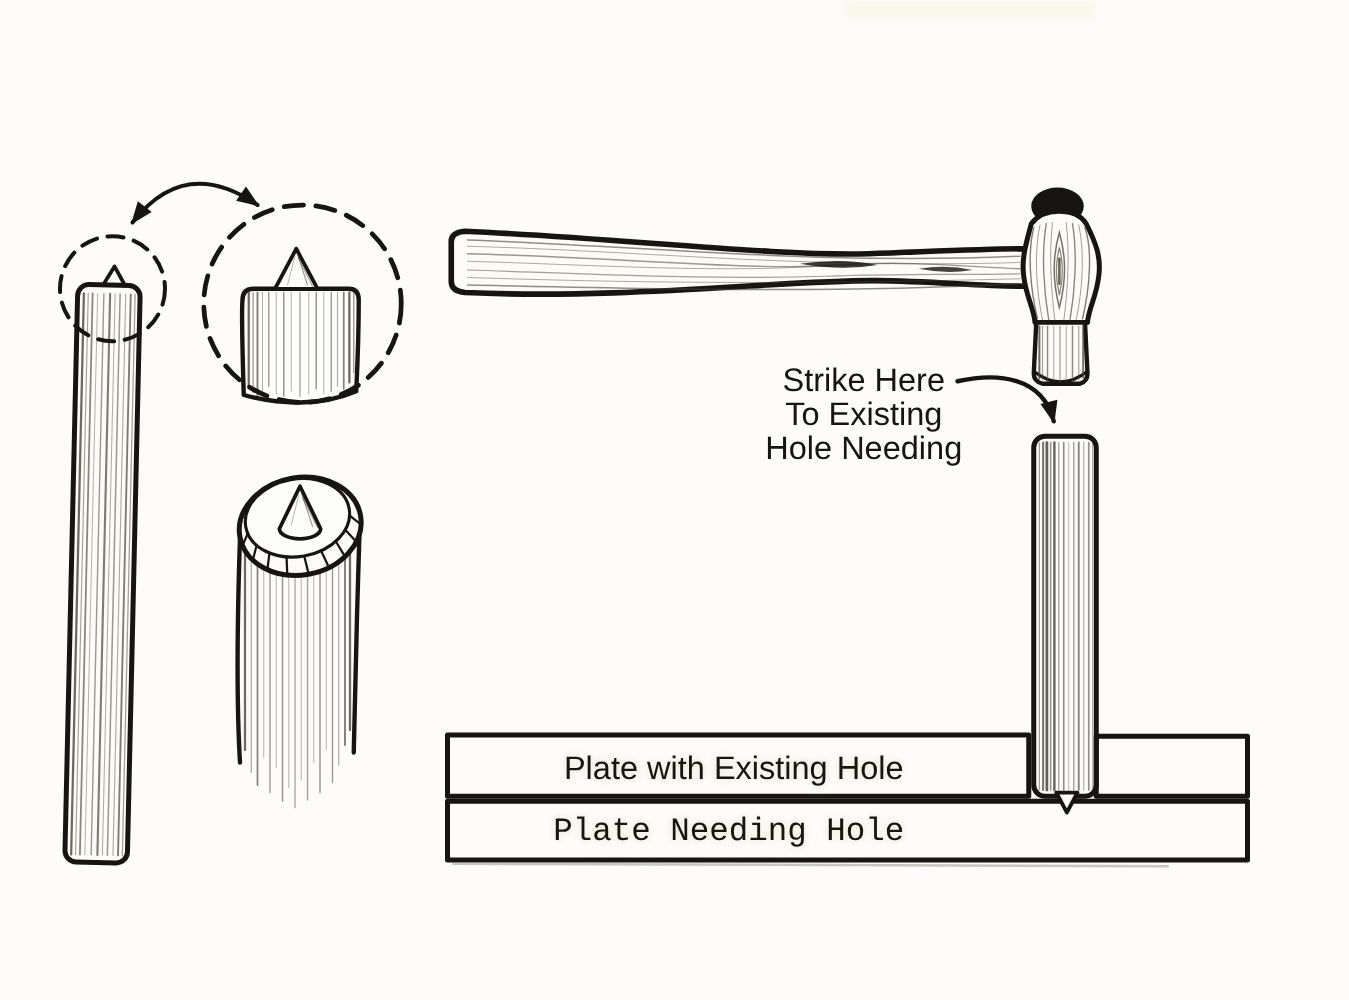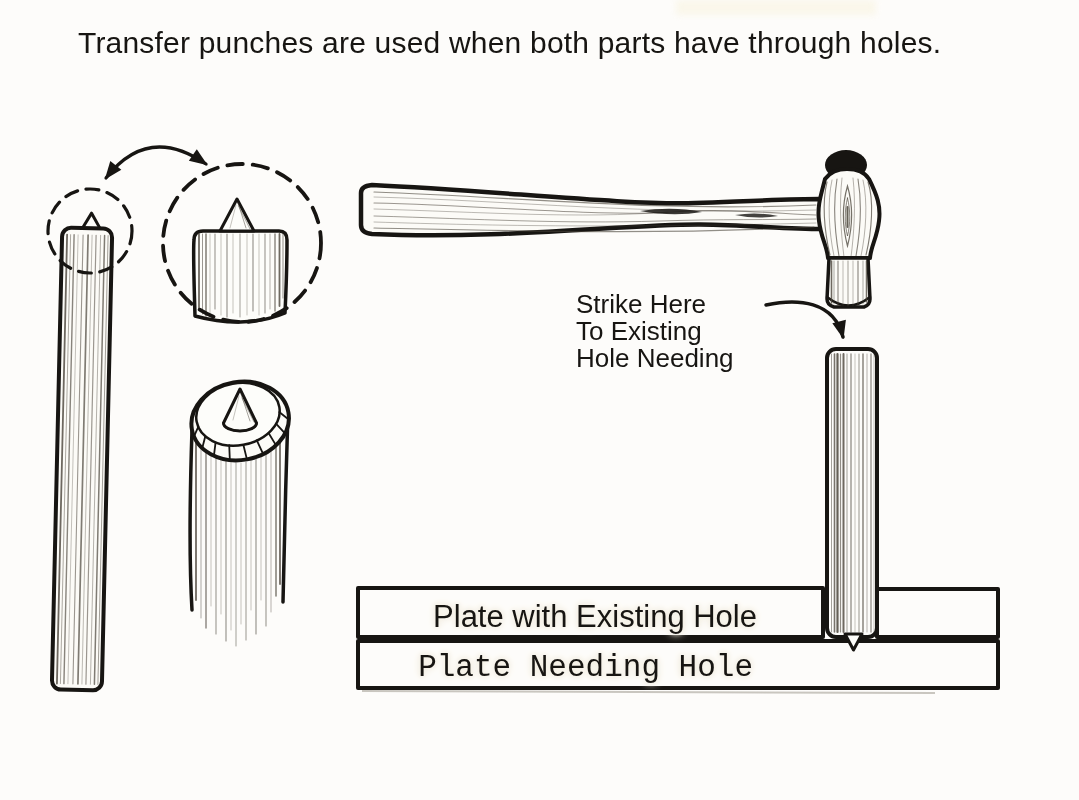--- a/index.html
+++ b/index.html
@@ -15,25 +15,25 @@
     overflow:hidden;margin:0 auto;
   }
   .smudge{position:absolute;left:676px;top:0;width:200px;height:15px;
     background:#f8f3de;opacity:.55;filter:blur(3px);}
   svg.canvas{position:absolute;left:0;top:0;width:1079px;height:800px;}
   .caption{
     position:absolute;left:78px;top:26px;font-size:30px;line-height:34px;
     color:var(--ink);letter-spacing:.2px;white-space:nowrap;
   }
   .strike-note{
-    position:absolute;left:576px;top:291px;width:230px;text-align:left;
+    position:absolute;left:576px;top:291px;width:230px;text-align:center;
     font-size:26px;line-height:27px;color:var(--ink);
   }
   .plate-label{
-    position:absolute;width:340px;text-align:right;font-size:31px;
+    position:absolute;width:340px;text-align:center;font-size:26px;
     color:var(--ink);
     text-shadow:0 0 4px #f3eee1,0 0 7px #f3eee1,0 0 10px #f3eee1;
     white-space:nowrap;
   }
   .plate-label.top{left:417px;top:599px;}
   .plate-label.bottom{left:413px;top:650px;font-family:Liberation Mono, monospace;}
   
   .ink{stroke:var(--ink);fill:none;stroke-linecap:round;stroke-linejoin:round;}
   .fillw{fill:#fcfbf7;}
   .fillp{fill:#fdfdfa;}
@@ -41,21 +41,20 @@
   .inkfill{fill:var(--ink);stroke:none;}
   .dots{fill:var(--ink);}
 </style>
 </head>
 <body>
 
 <div class="page">
 
   <div class="smudge"></div>
 
-  <div class="caption">Transfer punches are used when both parts have through holes.</div>
 
   <svg class="canvas" viewBox="0 0 1079 800">
     <defs>
       <marker id="ah" markerUnits="userSpaceOnUse" markerWidth="20" markerHeight="18" viewBox="0 0 20 18" refX="17" refY="9" orient="auto-start-reverse">
         <path d="M1,2 L19,9 L1,16 Z" fill="var(--ink)"></path>
       </marker>
       <pattern id="stipple" width="46" height="46" patternUnits="userSpaceOnUse">
         <rect width="46" height="46" fill="var(--plate-fill)"></rect>
         <g class="dots">
           <circle cx="4" cy="6" r="1.4"></circle>

